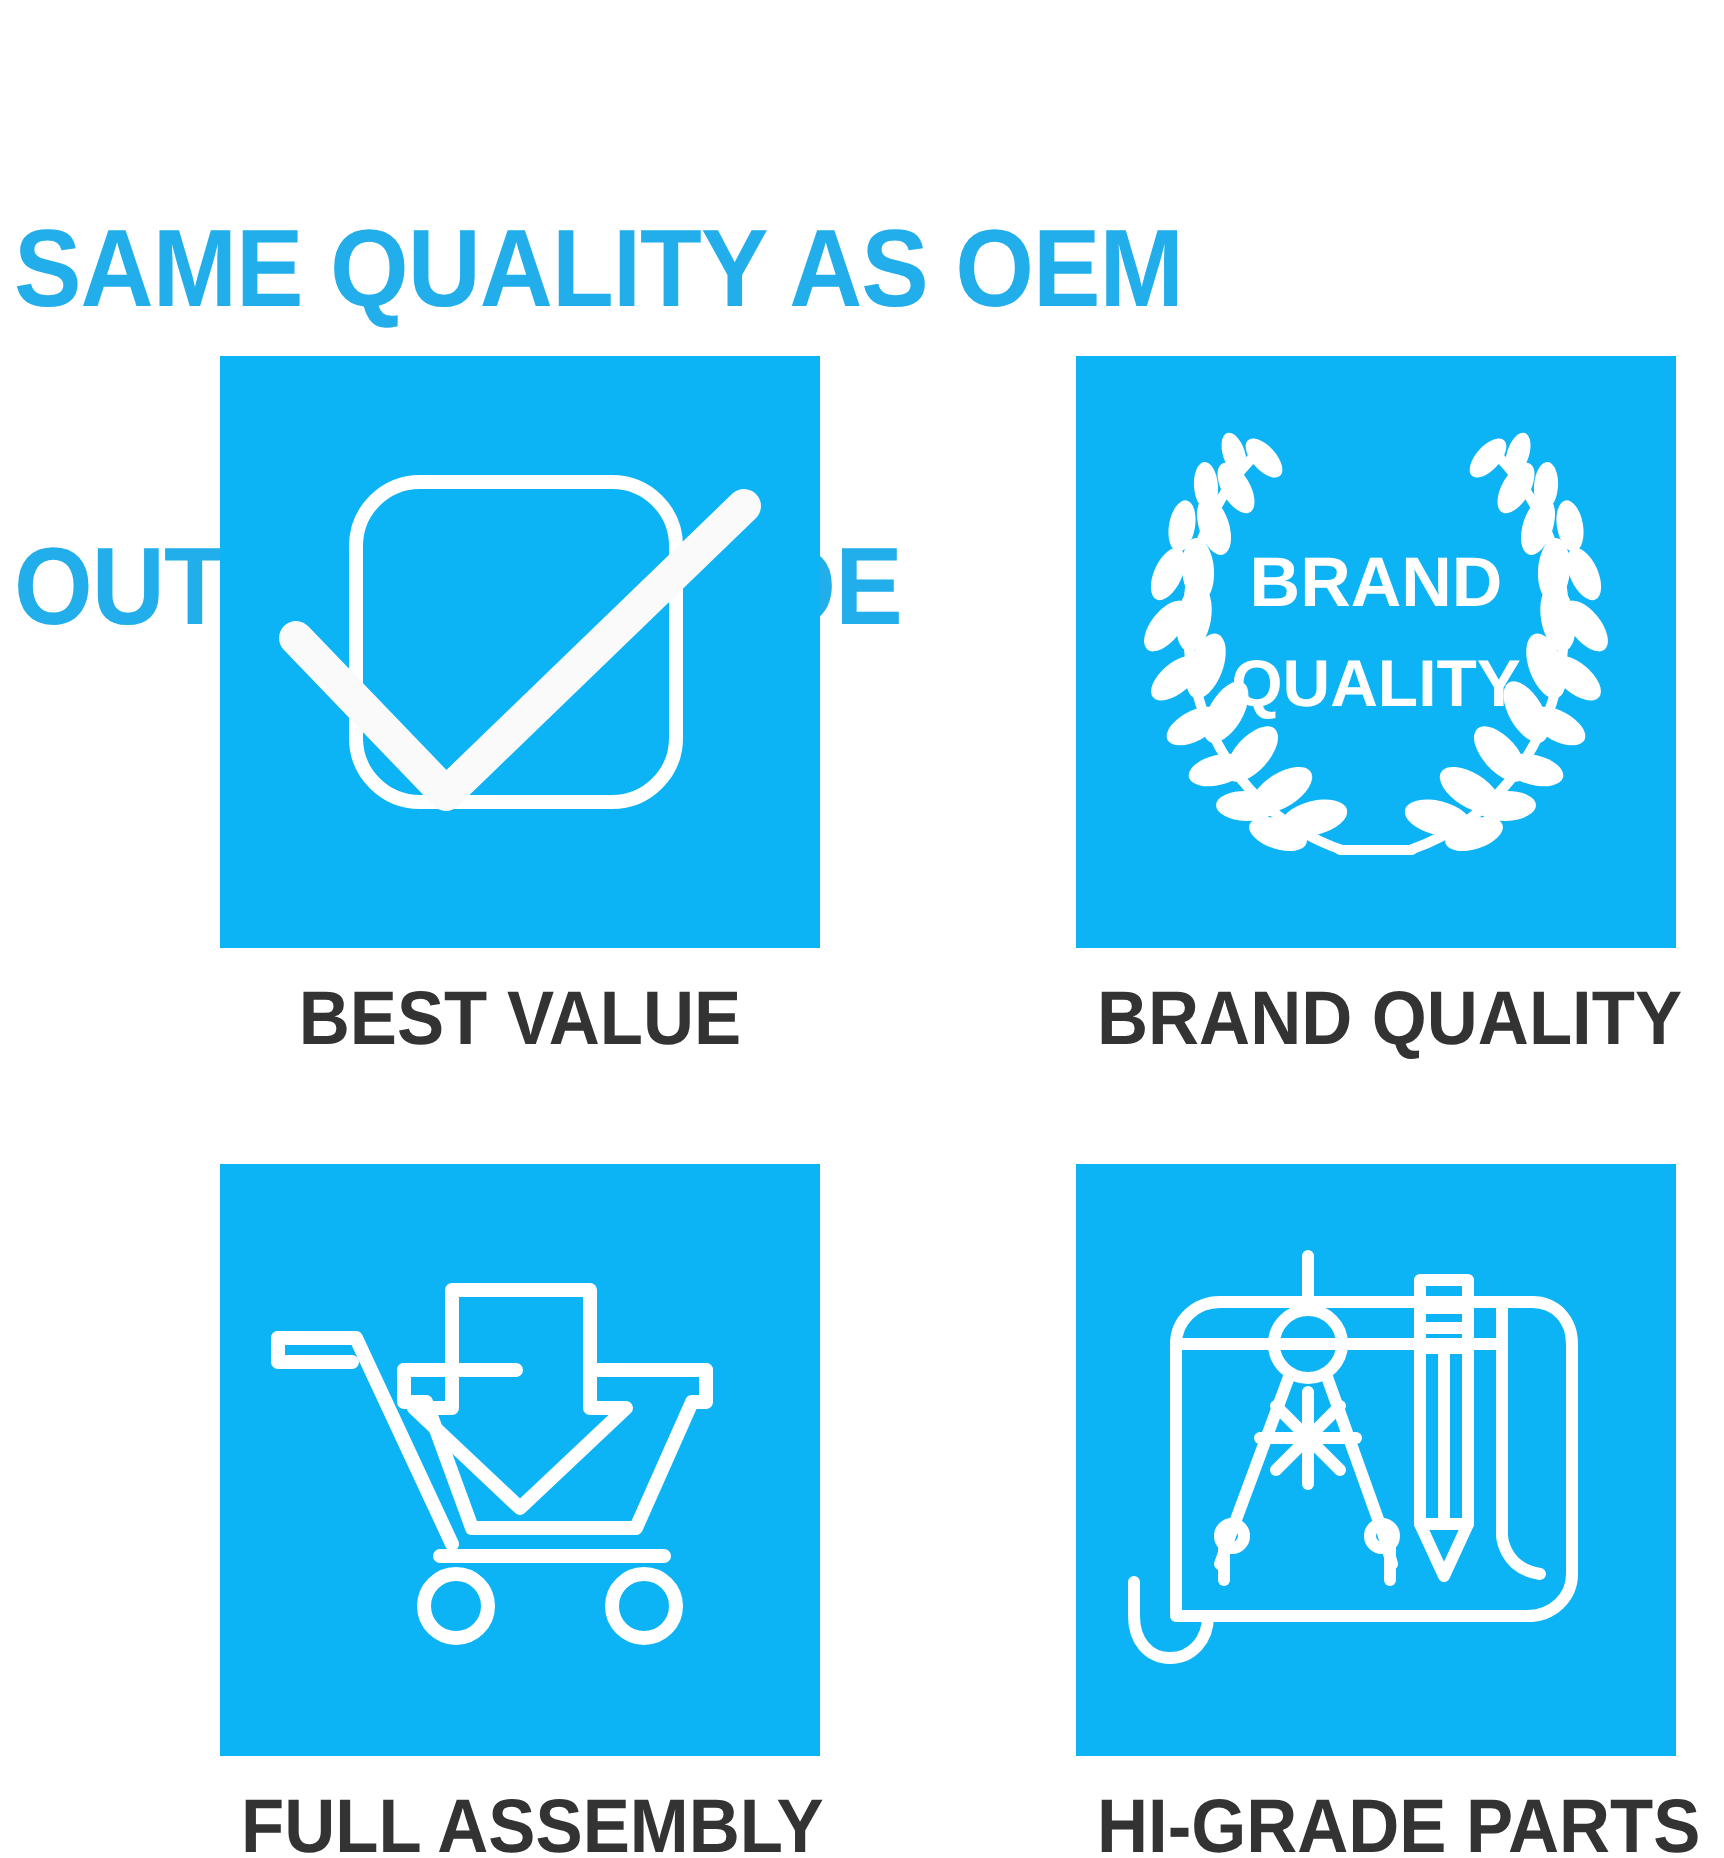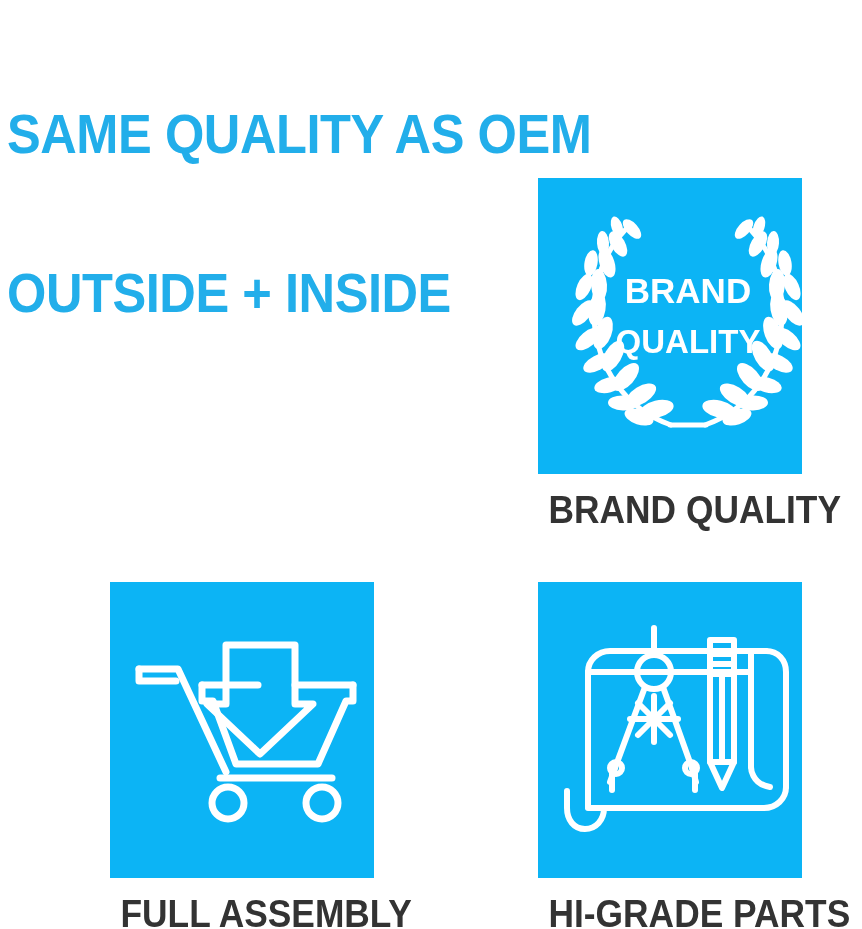--- a/index.html
+++ b/index.html
@@ -55,21 +55,21 @@
   .feature {
     position: absolute;
     top: 0;
     width: 300px;
   }
   .feature.col-0 { left: 110px; }
   .feature.col-1 { left: 538px; }
 
   .tile {
     position: relative;
-    width: 264px;
+    width: 300px;
     height: 296px;
     background: #0CB4F5;
     overflow: hidden;
   }
 
   .tile svg {
     position: absolute;
     left: 0;
     top: 0;
     width: 300px;
@@ -107,20 +107,31 @@
 
   <div class="headline">
     <span class="hl-line">SAME QUALITY AS OEM</span>
     <span class="hl-line">OUTSIDE + INSIDE</span>
   </div>
 
   <div class="features">
 
     <div class="feature-row">
 
+      <div class="feature col-0">
+        <div class="tile">
+          <svg viewBox="0 0 300 296" xmlns="http://www.w3.org/2000/svg">
+
+            <rect x="68" y="63" width="160" height="160" rx="32" ry="32" fill="none" stroke="#ffffff" stroke-width="7"></rect>
+
+            <path d="M 38 141 L 113 219 L 262 75" fill="none" stroke="#FAFAFA" stroke-width="17" stroke-linecap="round" stroke-linejoin="round"></path>
+          </svg>
+        </div>
+        <div class="feature-label">BEST VALUE</div>
+      </div>
 
       <div class="feature col-1">
         <div class="tile">
           <svg viewBox="0 0 300 296" xmlns="http://www.w3.org/2000/svg">
             <defs>
 
               <g id="branch">
 
                 <path d="M 0 0 C -46 -16 -74 -58 -77 -106 C -79 -142 -66 -174 -45 -196" fill="none" stroke="#ffffff" stroke-width="5" stroke-linecap="round"></path>
 

